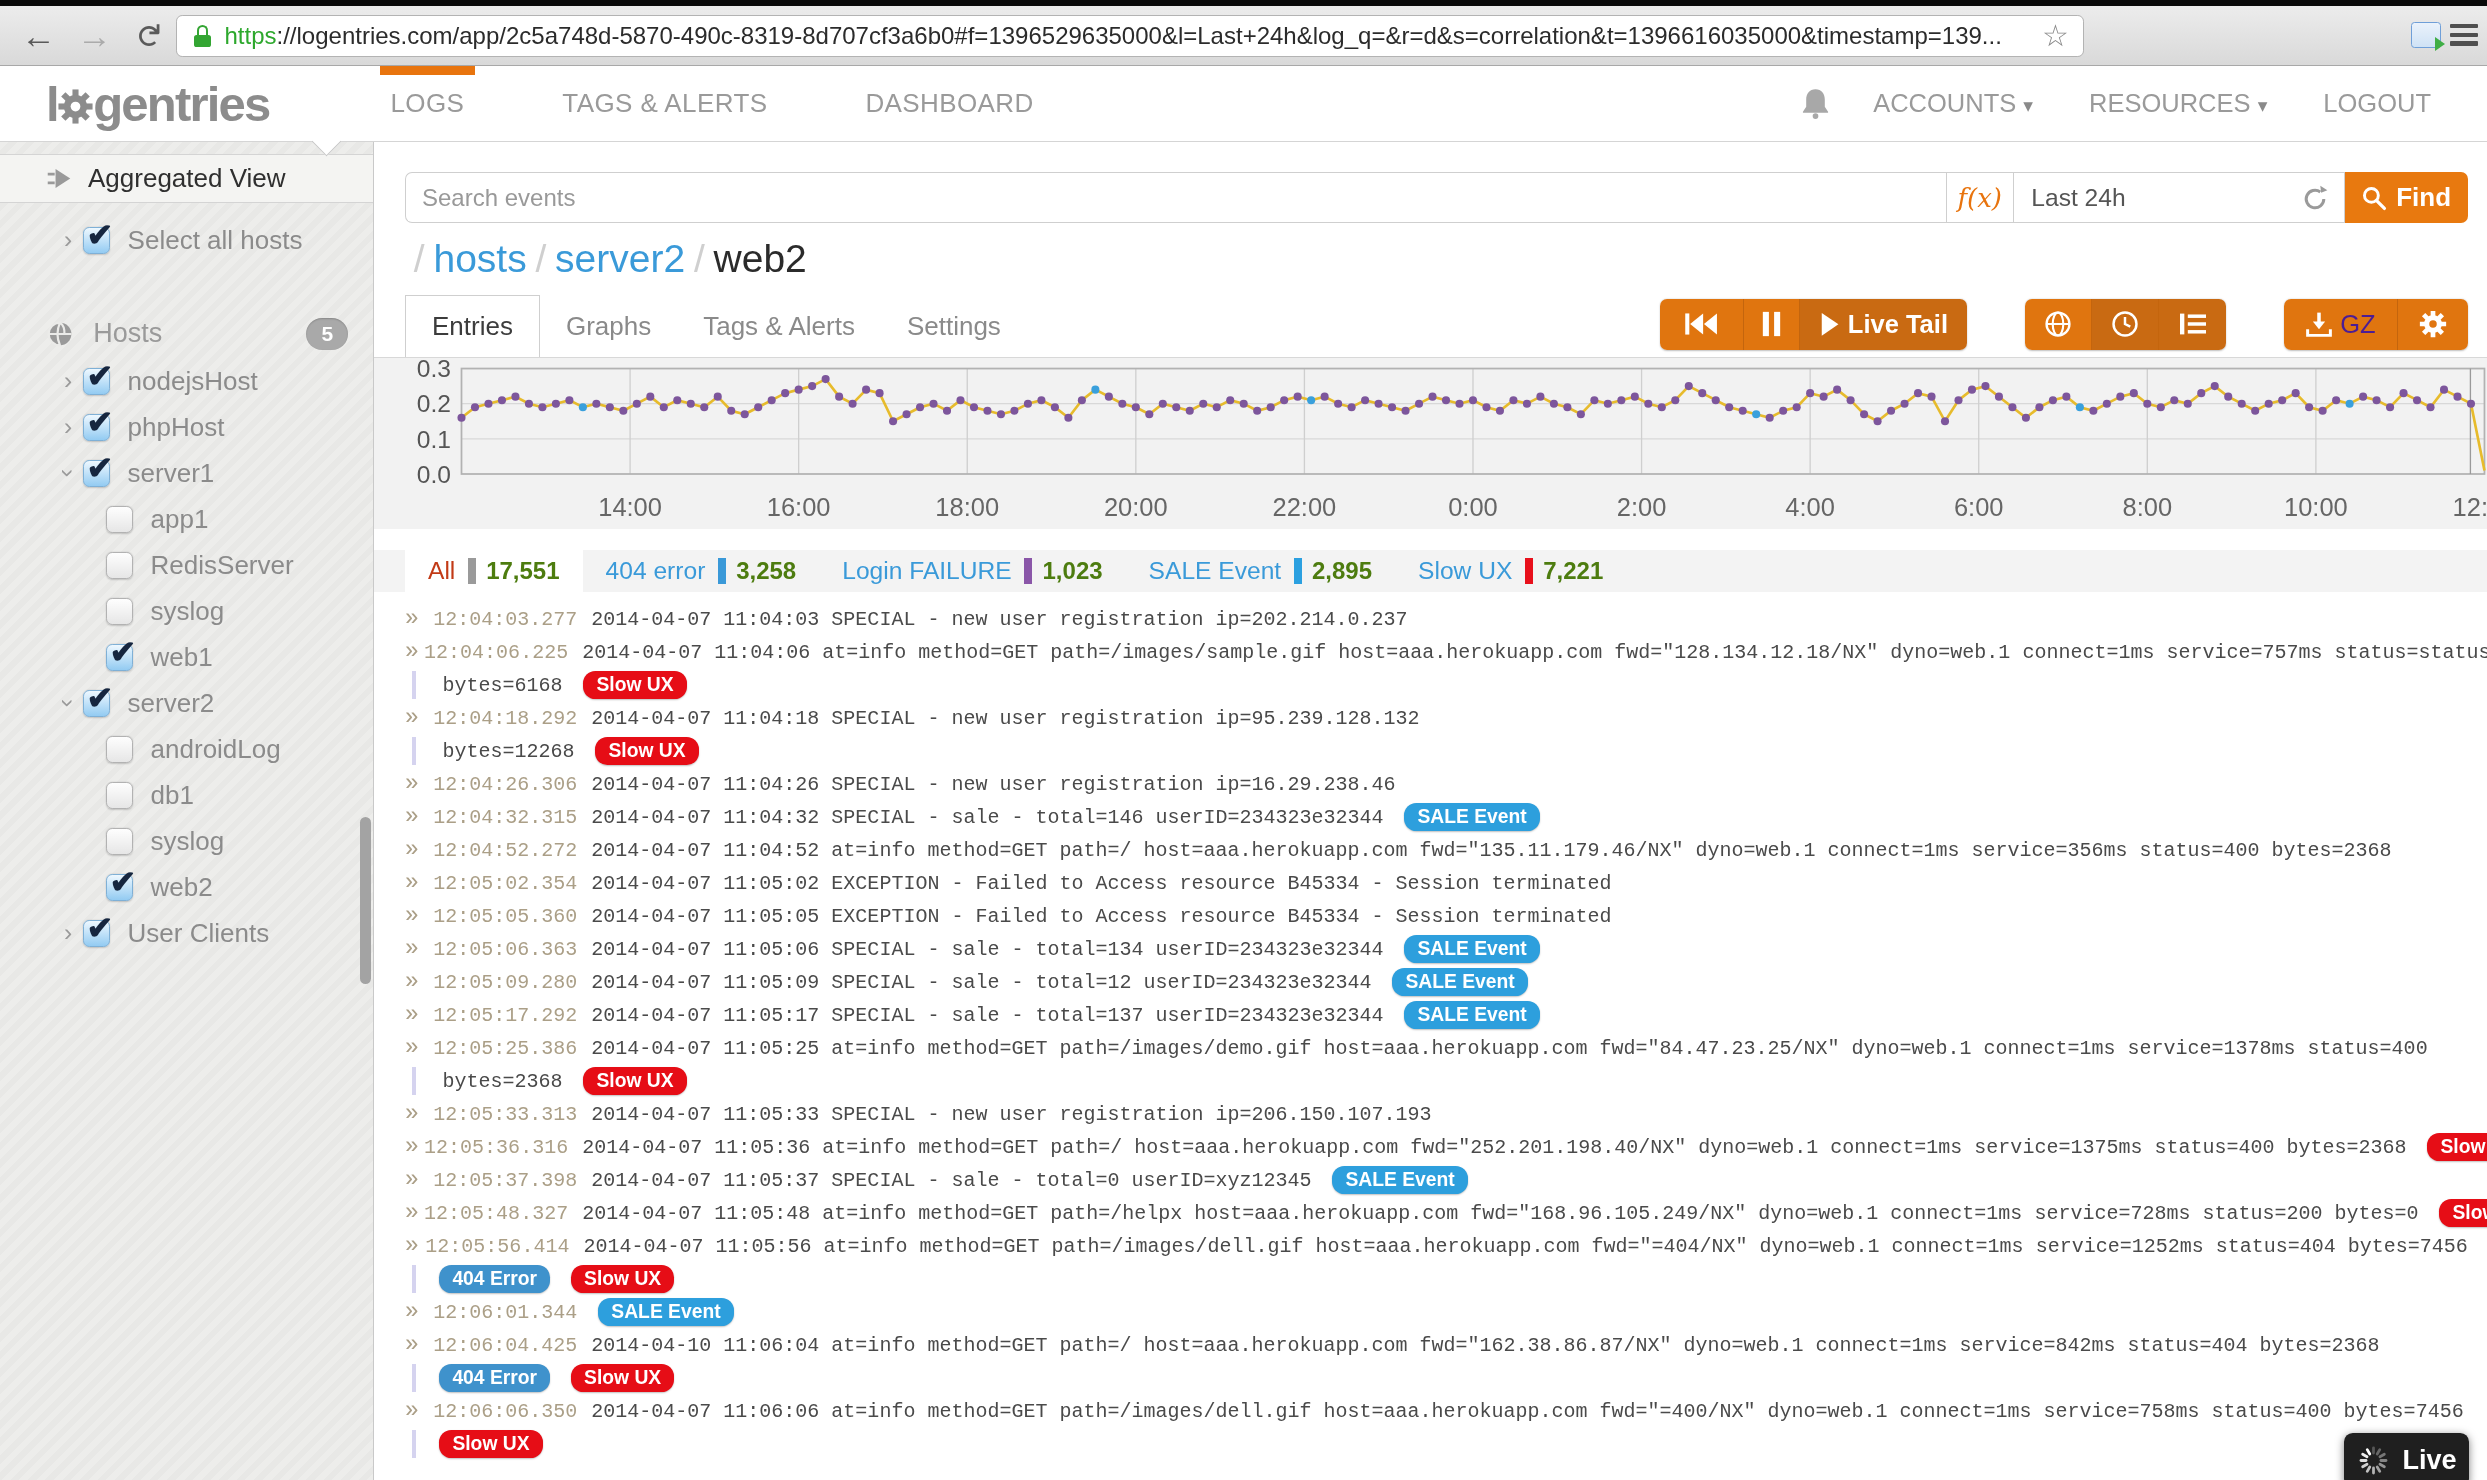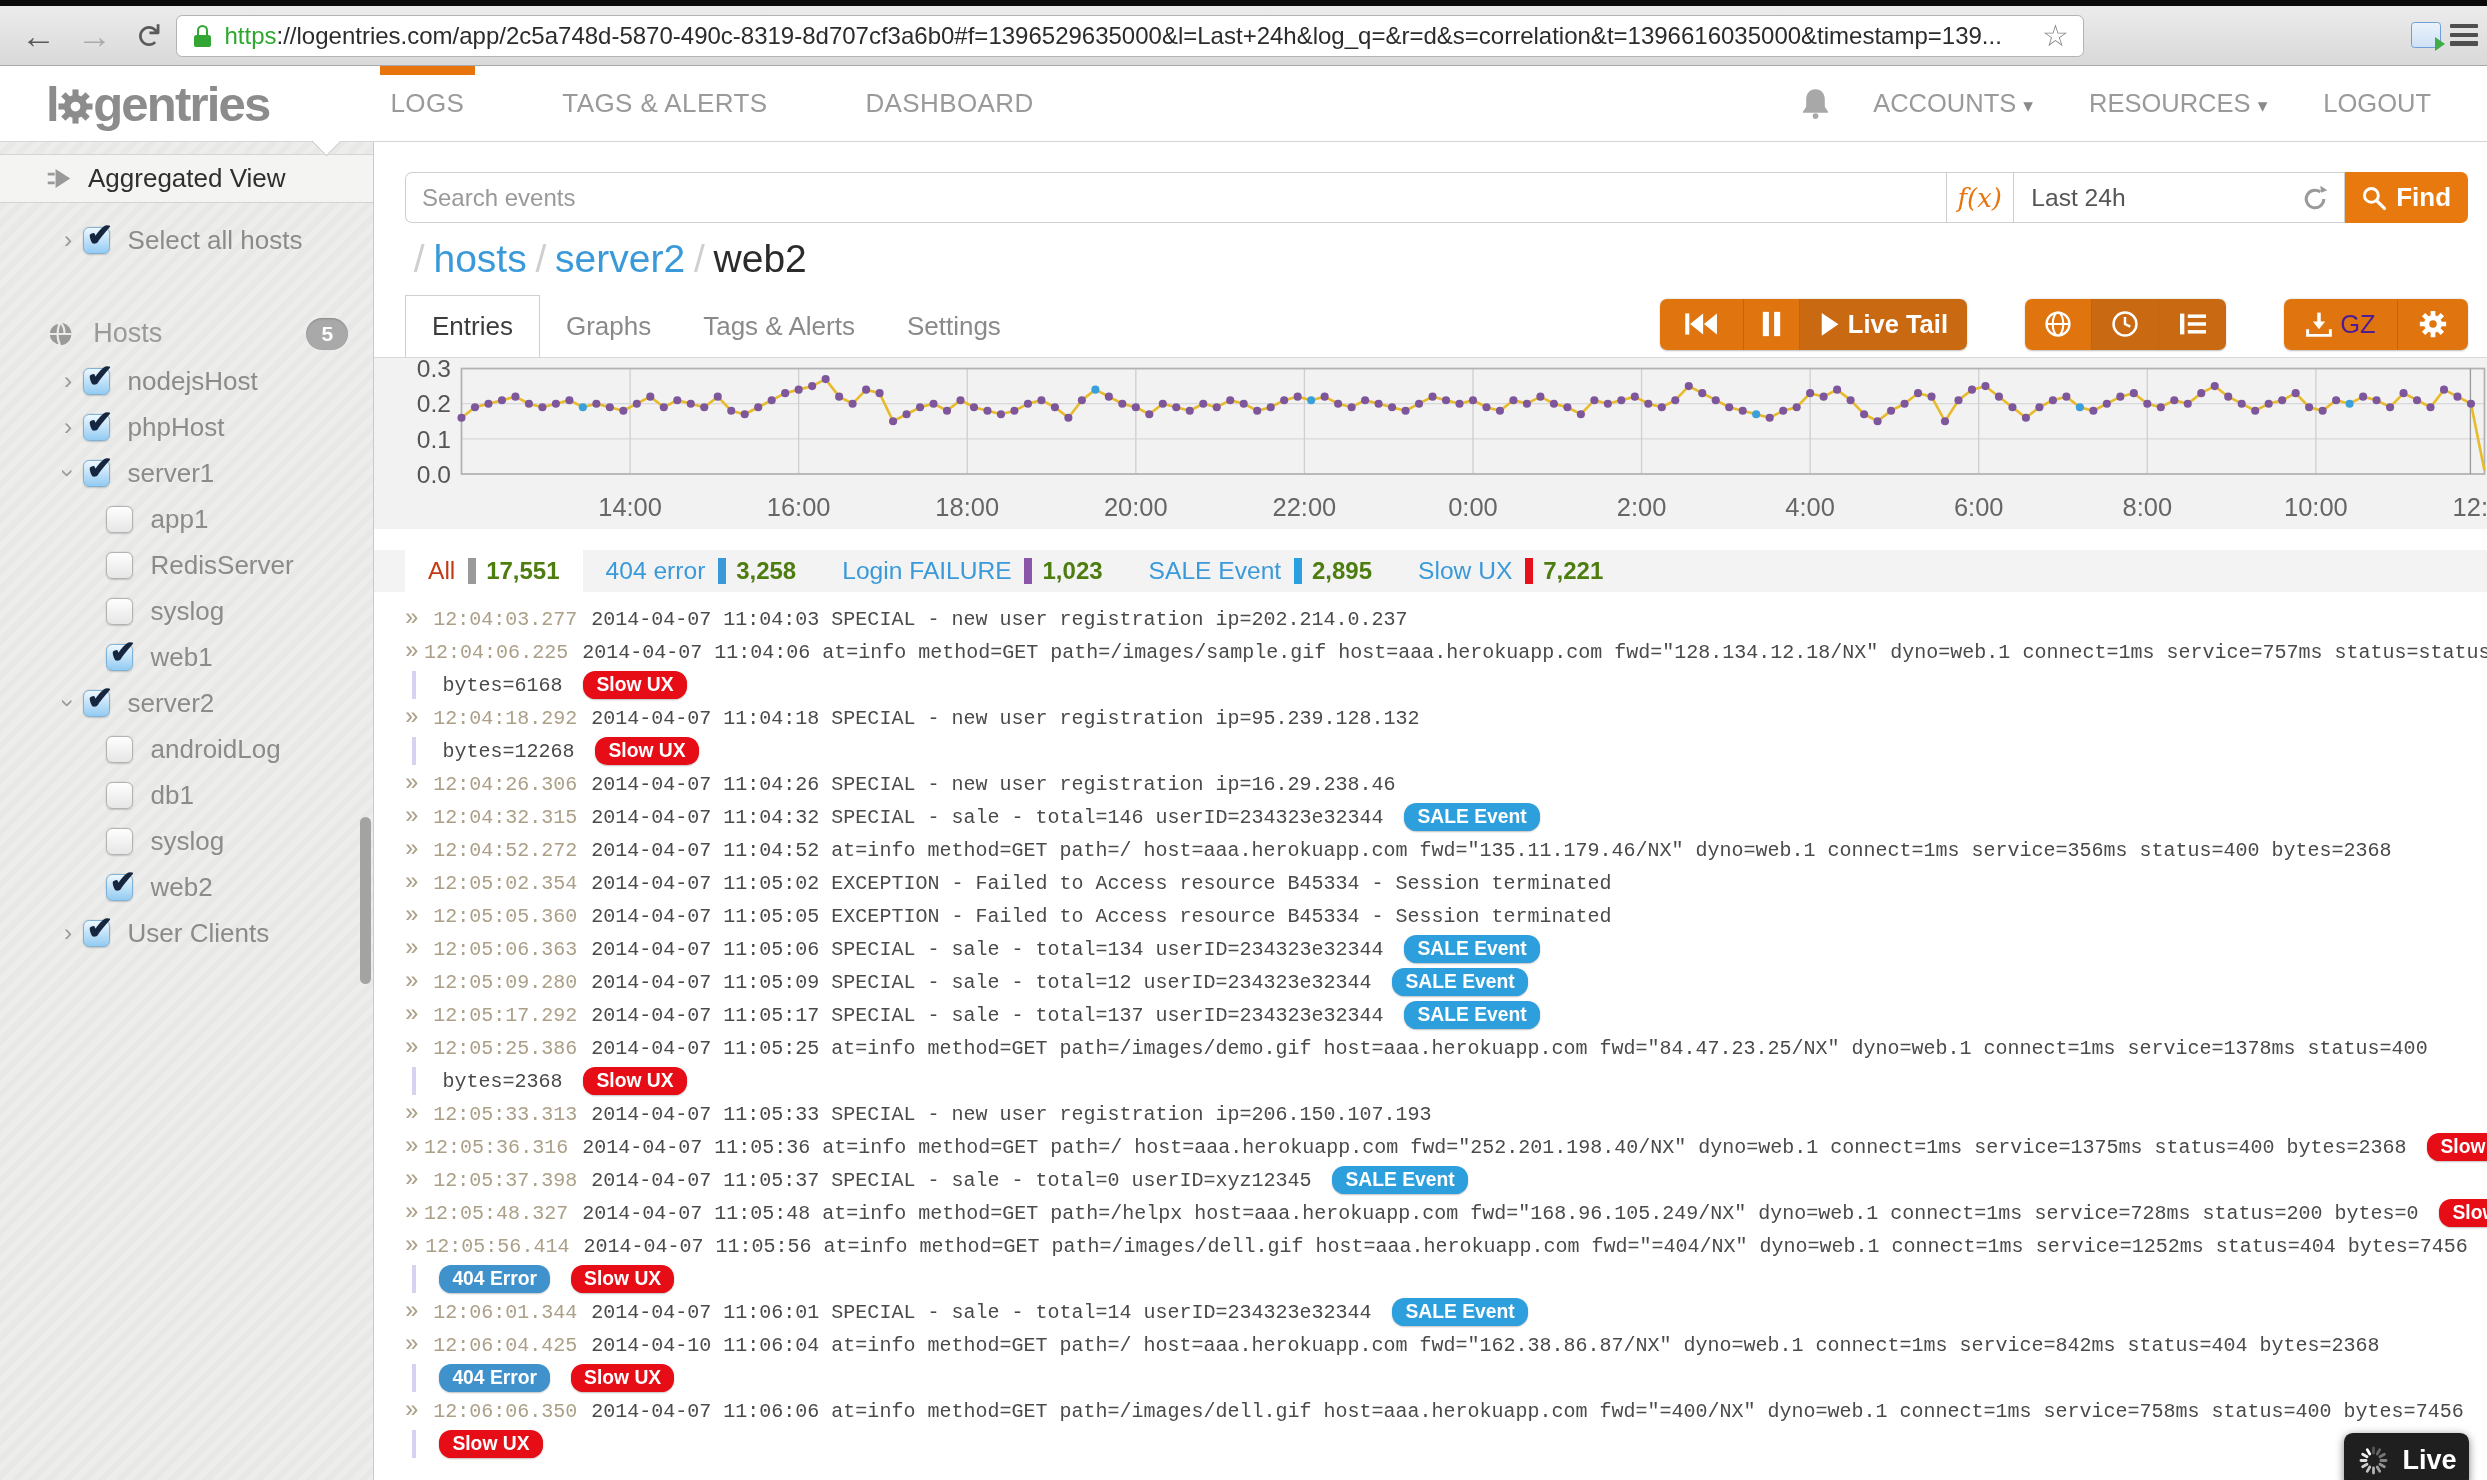--- a/index.html
+++ b/index.html
@@ -736,21 +736,20 @@
           <span class="msg">2014-04-07 11:05:56 at=info method=GET path=/images/dell.gif host=aaa.herokuapp.com fwd="=404/NX" dyno=web.1 connect=1ms service=1252ms status=404 bytes=7456</span>
         </div>
         <div class="log-row">
           <span class="contbar"></span>
           <span class="ltag" style="background: rgb(63, 146, 204); margin-left: 23px;">404 Error</span>
           <span class="ltag" style="background:#e60d16">Slow UX</span>
         </div>
         <div class="log-row">
           <span class="arrow">»</span>
           <span class="ts">12:06:01.344</span>
-          <span class="msg">2014-04-07 11:06:01 SPECIAL - sale - total=14 userID=234323e32344</span>
           <span class="ltag" style="background:#2d9fdd">SALE Event</span>
         </div>
         <div class="log-row">
           <span class="arrow">»</span>
           <span class="ts">12:06:04.425</span>
           <span class="msg">2014-04-10 11:06:04 at=info method=GET path=/ host=aaa.herokuapp.com fwd="162.38.86.87/NX" dyno=web.1 connect=1ms service=842ms status=404 bytes=2368</span>
         </div>
         <div class="log-row">
           <span class="contbar"></span>
           <span class="ltag" style="background: rgb(63, 146, 204); margin-left: 23px;">404 Error</span>

